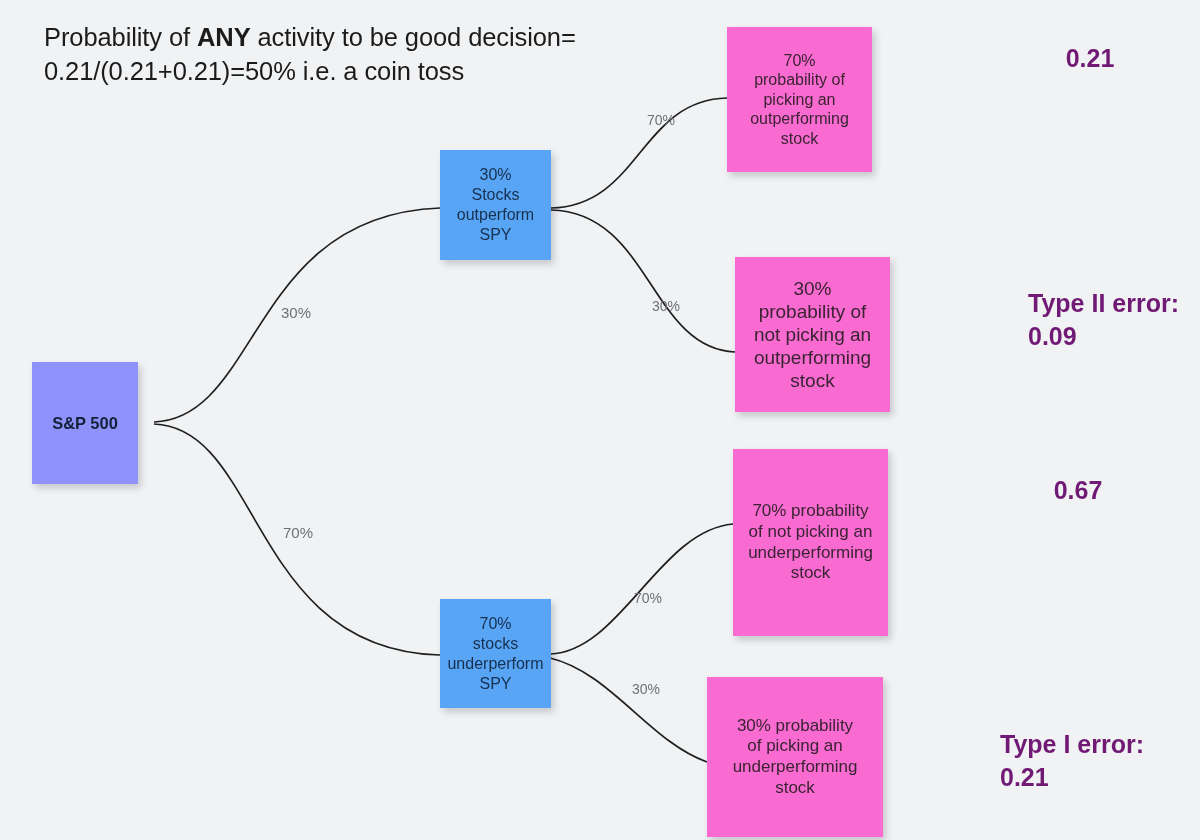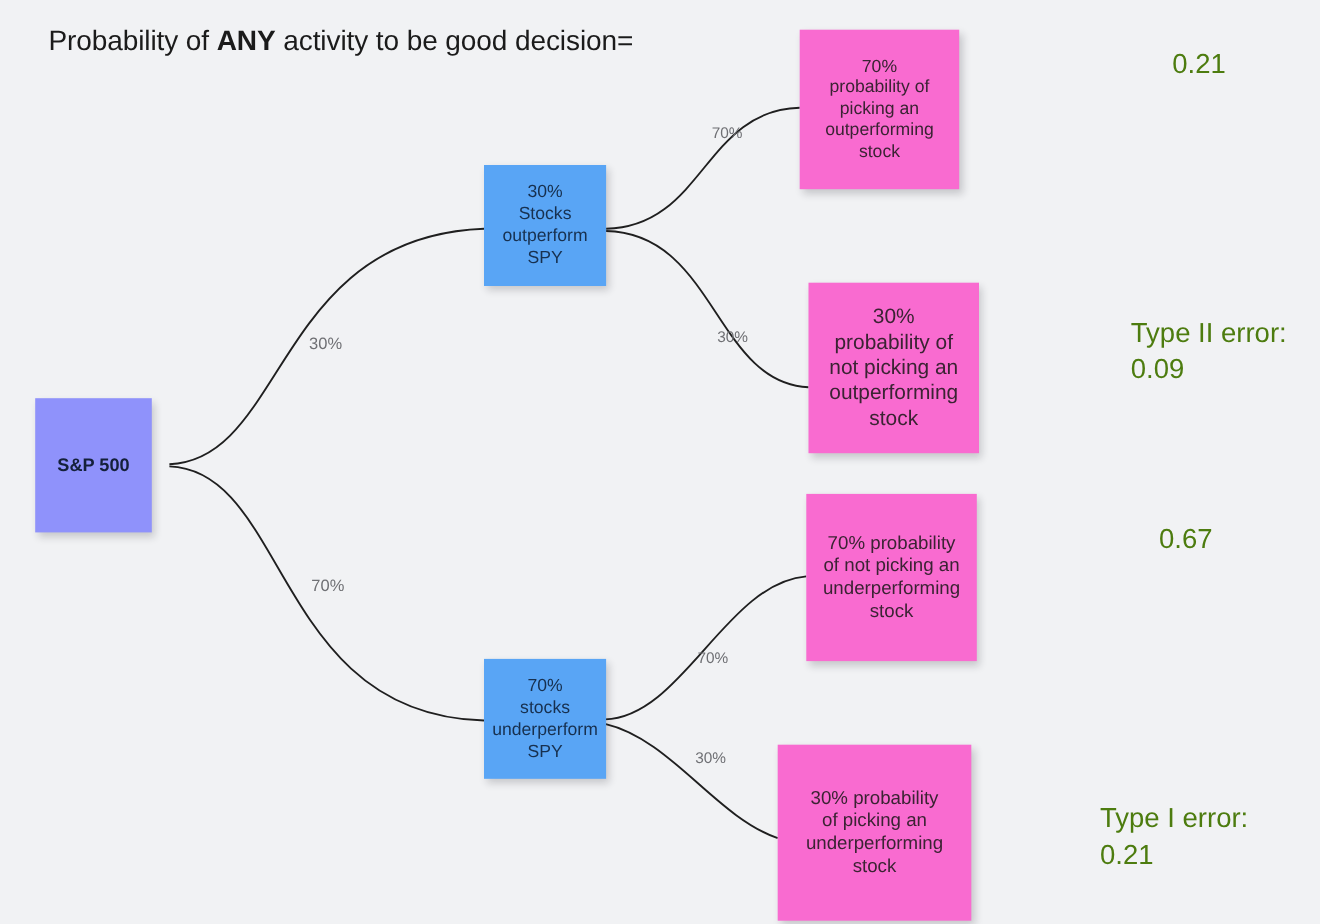--- a/index.html
+++ b/index.html
@@ -71,24 +71,25 @@
     position: absolute;
     color: #6f7074;
     font-size: 15px;
     white-space: nowrap;
   }
   .edge-label.small { font-size: 14px; }
 
   
   .outcome {
     position: absolute;
-    color: #4d7c0f;
+    color: #701a75;
     font-size: 25px;
     line-height: 1.3;
     white-space: pre-line;
+    font-weight: bold;
   }
   .outcome.center { text-align: center; }
 </style>
 </head>
 <body>
 
 <div id="canvas">
 
   <svg id="edges" viewBox="0 0 1200 840" width="1200" height="840">
     <g fill="none" stroke="#1f1f1f" stroke-width="1.7">
@@ -102,20 +103,21 @@
       <path d="M 551,210 C 650,212 650,348 735,352"></path>
 
       <path d="M 550,654 C 620,652 660,530 733,524"></path>
 
       <path d="M 550,658 C 610,672 650,742 707,762"></path>
     </g>
   </svg>
 
   <div class="title-block">
     <span>Probability of </span><span class="strong">ANY</span><span> activity to be good decision=</span>
+    <div>0.21/(0.21+0.21)=50% i.e. a coin toss</div>
   </div>
 
   <div class="node node-root" style="left:32px; top:362px; width:106px; height:122px;">
     <div class="node-inner">S&amp;P 500</div>
   </div>
 
   <div class="node node-blue" style="left:440px; top:150px; width:111px; height:110px;">
     <div class="node-inner">30%<br>Stocks<br>outperform<br>SPY</div>
   </div>
 
@@ -124,21 +126,21 @@
   </div>
 
   <div class="node node-pink" style="left:727px; top:27px; width:145px; height:145px; font-size:16px;">
     <div class="node-inner">70%<br>probability of<br>picking an<br>outperforming<br>stock</div>
   </div>
 
   <div class="node node-pink" style="left:735px; top:257px; width:155px; height:155px; font-size:19px;">
     <div class="node-inner">30%<br>probability of<br>not picking an<br>outperforming<br>stock</div>
   </div>
 
-  <div class="node node-pink" style="left:733px; top:449px; width:155px; height:152px; font-size:17px;">
+  <div class="node node-pink" style="left:733px; top:449px; width:155px; height:187px; font-size:17px;">
     <div class="node-inner">70% probability<br>of not picking an<br>underperforming<br>stock</div>
   </div>
 
   <div class="node node-pink" style="left:707px; top:677px; width:176px; height:160px; font-size:17px;">
     <div class="node-inner">30% probability<br>of picking an<br>underperforming<br>stock</div>
   </div>
 
   <div class="edge-label" style="left:281px; top:304px;">30%</div>
 
   <div class="edge-label" style="left:283px; top:524px;">70%</div>

